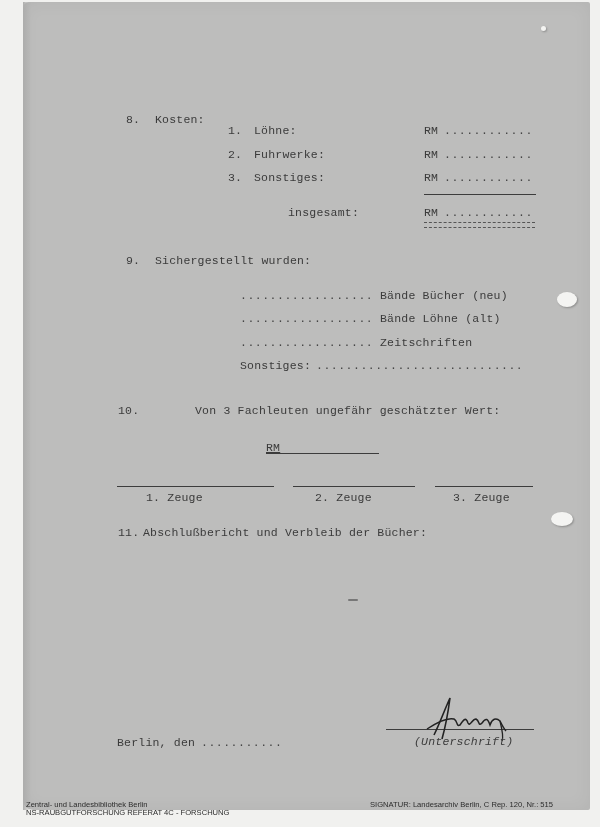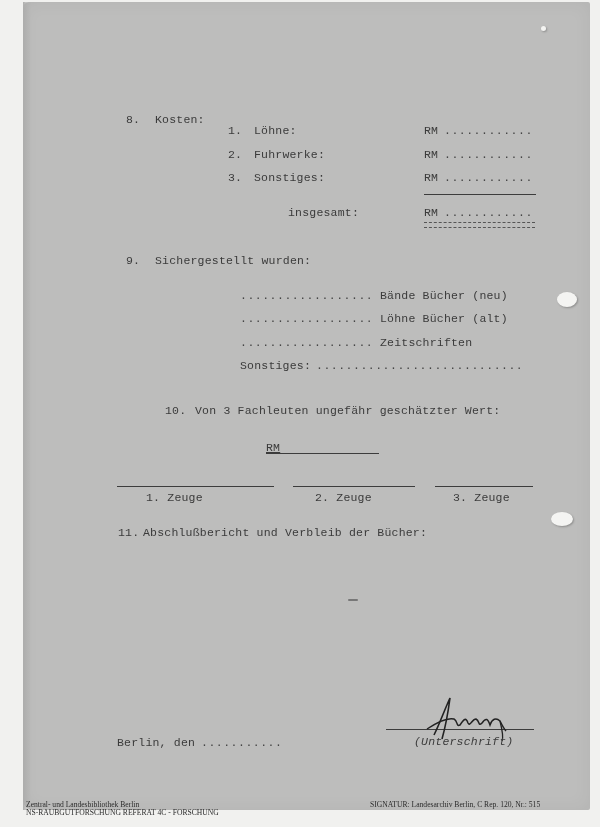--- a/index.html
+++ b/index.html
@@ -21,21 +21,21 @@
     }
     .t { position:absolute; font-size:11.5px; white-space:pre; color:#3b3b3b; letter-spacing:0.2px; }
     .dots { position:absolute; font-size:11.5px; white-space:pre; color:#454545; letter-spacing:0.5px; }
     .hline { position:absolute; height:1.4px; background:#3c3c3c; }
     .dbl { position:absolute; height:4px; border-top:1px dashed #555; border-bottom:1px dashed #555; }
     .hole {
       position:absolute; background:#f4f4f2; border-radius:50%;
       box-shadow: 1px 1px 2px rgba(0,0,0,0.25);
     }
     .speck { position:absolute; background:#777; border-radius:1px; }
-    .footer { position:absolute; font-family:Liberation Serif, serif; font-size:7.6px; color:#2b2b2b; white-space:pre; }
+    .footer { position:absolute; font-family:Liberation Sans, sans-serif; font-size:7.6px; color:#2b2b2b; white-space:pre; }
     .sig { position:absolute; left:422px; top:693px; }
   </style>
 </head>
 <body>
 
 <div class="paper"></div>
 <div class="paper-edge"></div>
 
 <div class="hole" style="left:557px;top:292px;width:20px;height:15px;"></div>
 <div class="hole" style="left:551px;top:512px;width:22px;height:14px;"></div>
@@ -67,29 +67,29 @@
 <div class="dots" style="left:444px;top:206px;">............</div>
 <div class="dbl" style="left:424px;top:222px;width:111px;"></div>
 
 <div class="t" style="left:126px;top:254px;">9.</div>
 <div class="t" style="left:155px;top:254px;">Sichergestellt wurden:</div>
 
 <div class="dots" style="left:240px;top:289px;">..................</div>
 <div class="t" style="left:380px;top:289px;">Bände Bücher (neu)</div>
 
 <div class="dots" style="left:240px;top:312px;">..................</div>
-<div class="t" style="left:380px;top:312px;">Löhne Bücher (alt)</div>
+<div class="t" style="left:380px;top:312px;">Bände Löhne (alt)</div>
 
 <div class="dots" style="left:240px;top:336px;">..................</div>
 <div class="t" style="left:380px;top:336px;">Zeitschriften</div>
 
 <div class="t" style="left:240px;top:359px;">Sonstiges:</div>
 <div class="dots" style="left:316px;top:359px;">............................</div>
 
-<div class="t" style="left:118px;top:404px;margin-left:47px;">10.</div>
+<div class="t" style="left:118px;top:404px;">10.</div>
 <div class="t" style="left:155px;top:404px;margin-left:40px;">Von 3 Fachleuten ungefähr geschätzter Wert:</div>
 
 <div class="t" style="left:266px;top:441px;text-decoration:underline;">RM</div>
 <div class="hline" style="left:266px;top:453px;width:113px;"></div>
 
 <div class="hline" style="left:117px;top:486px;width:157px;"></div>
 <div class="hline" style="left:293px;top:486px;width:122px;"></div>
 <div class="hline" style="left:435px;top:486px;width:98px;"></div>
 
 <div class="t" style="left:146px;top:491px;">1. Zeuge</div>

